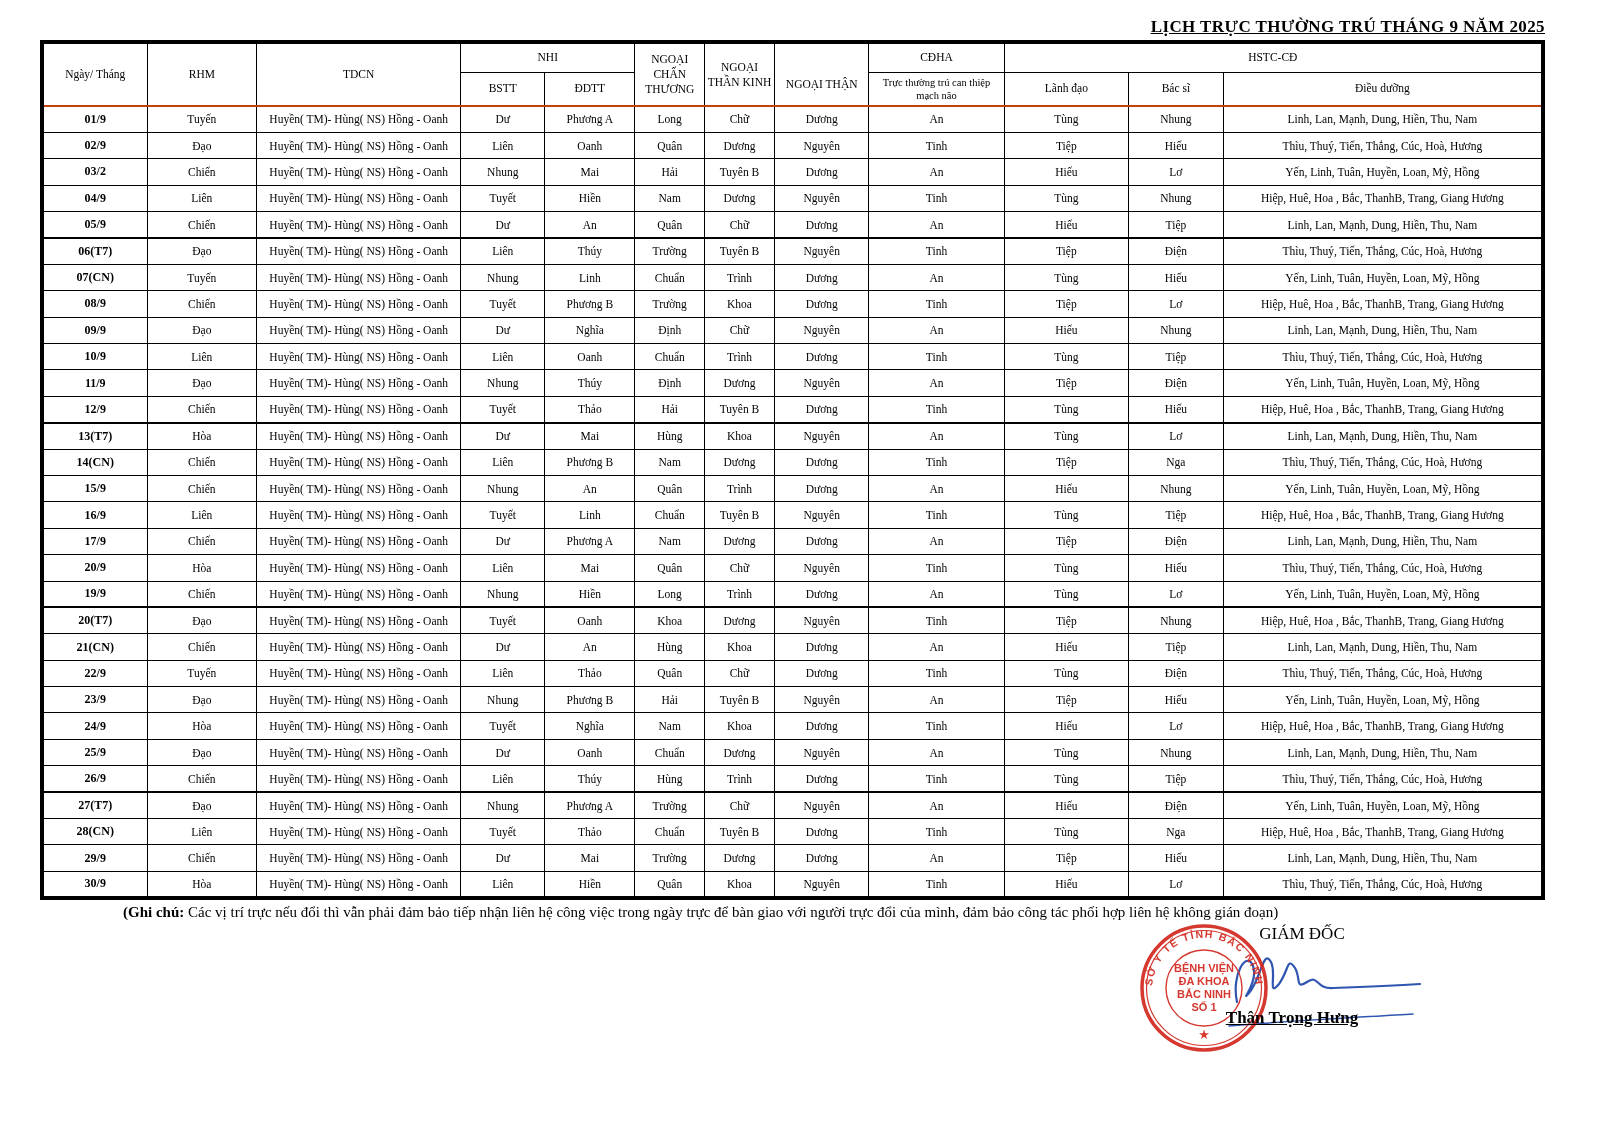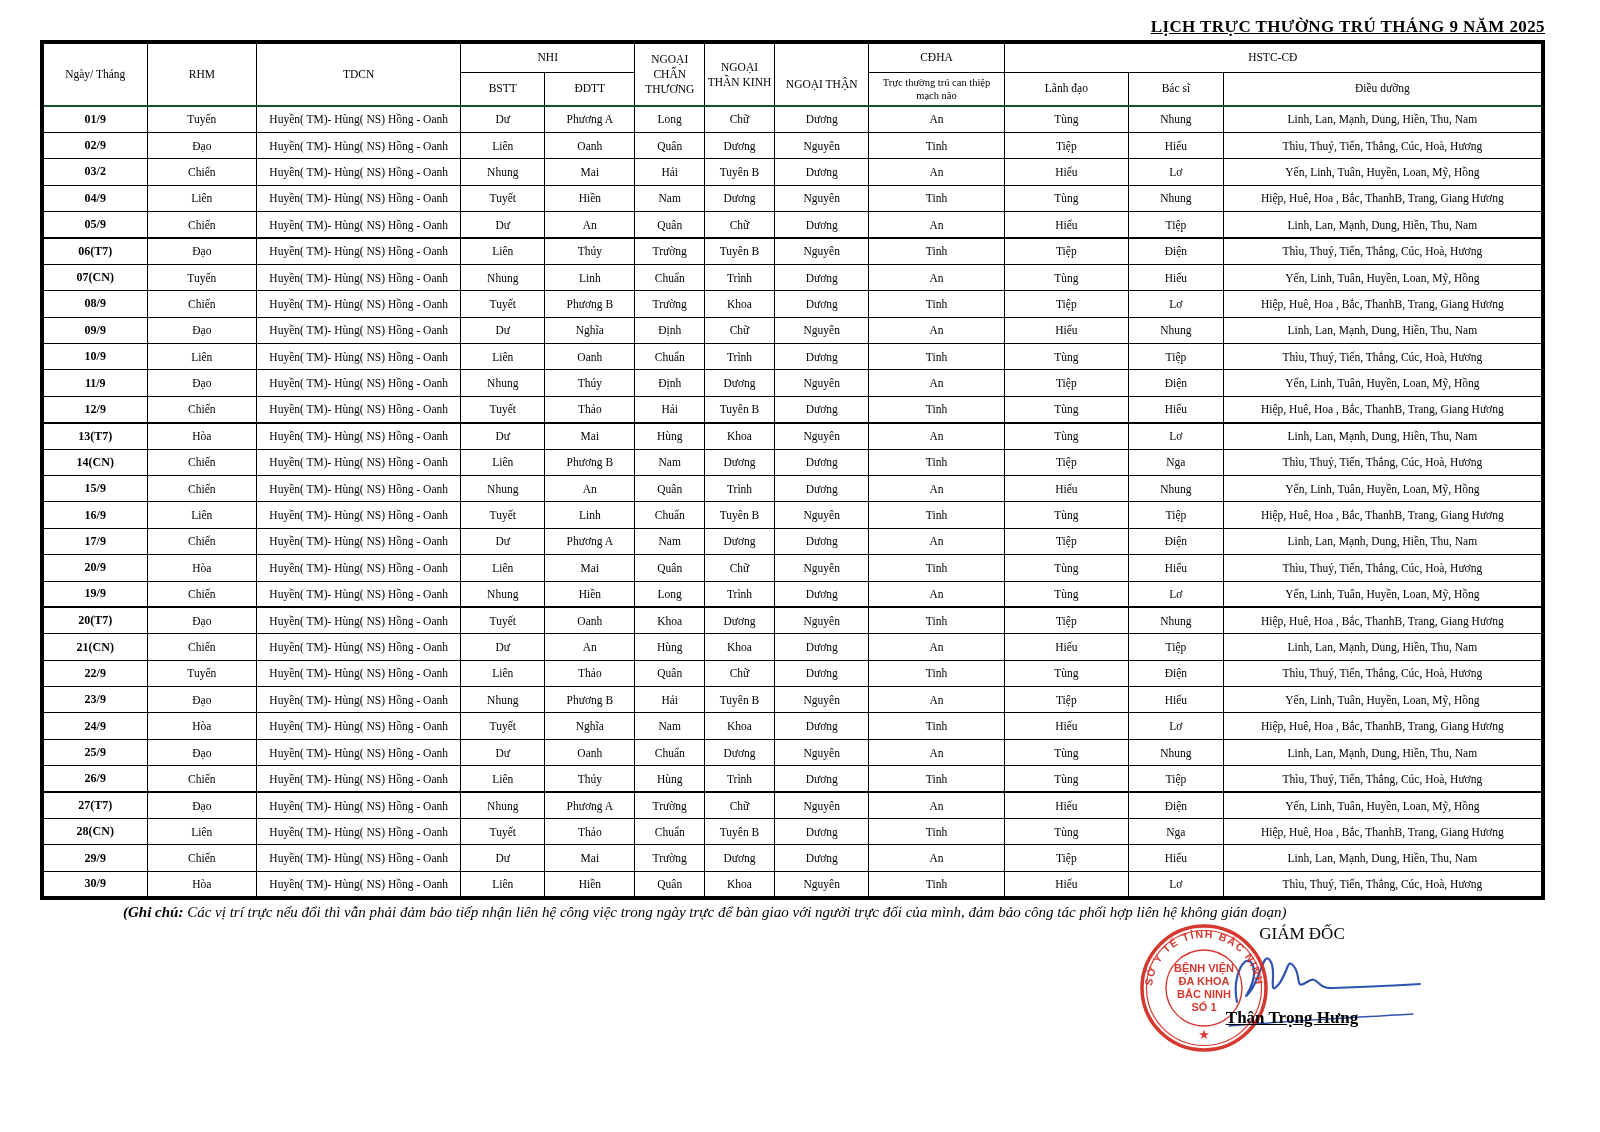--- a/index.html
+++ b/index.html
@@ -20,25 +20,25 @@
     border:1px solid #000; text-align:center; vertical-align:middle;
     padding:1px 2px; overflow:hidden;
   }
   .schedule thead th { font-weight:normal; font-size:11.5px; line-height:1.3; }
   .schedule thead tr:first-child th { height:30px; }
   .schedule thead tr:last-child th { height:34px; }
   .schedule th.sub-small { font-size:10.5px; line-height:1.25; }
   .schedule th.th-bottom { vertical-align:bottom; padding-bottom:13px; }
   .schedule tbody td { height:26.4px; font-size:11.5px; }
   .schedule tbody td:first-child { font-weight:bold; font-size:12px; }
-  .schedule tbody tr:first-child td { border-top:2px solid #14532d; }
+  .schedule tbody tr:first-child td { border-top:2px solid #c2410c; }
   .schedule tbody tr.week-start td { border-top:2.5px solid #000; }
   .note {
     position:absolute; top:904px; left:123px; width:1340px;
-    font-size:15px; font-style:italic;
+    font-size:15px; 
   }
   .note b { font-weight:bold; }
   .recipients { position:absolute; left:228px; top:927px; font-size:13.5px; }
   .recipients .rec-title { font-weight:bold; font-style:italic; margin-bottom:3px; }
   .recipients .rec-item { line-height:20.5px; }
   .director-title { position:absolute; left:1222px; top:924px; width:160px; text-align:center; font-size:17px; font-weight:normal; }
   .stamp { position:absolute; left:1138px; top:922px; width:132px; height:132px; opacity:.92; }
   .signature { position:absolute; left:1215px; top:940px; width:215px; height:100px; }
   .director-name { position:absolute; left:1152px; top:1008px; width:280px; text-align:center; font-size:17px; font-weight:bold;text-decoration:underline; }
   .stamp text { fill:#d2281e; font-family:"Liberation Sans","DejaVu Sans",sans-serif; font-weight:bold; }

